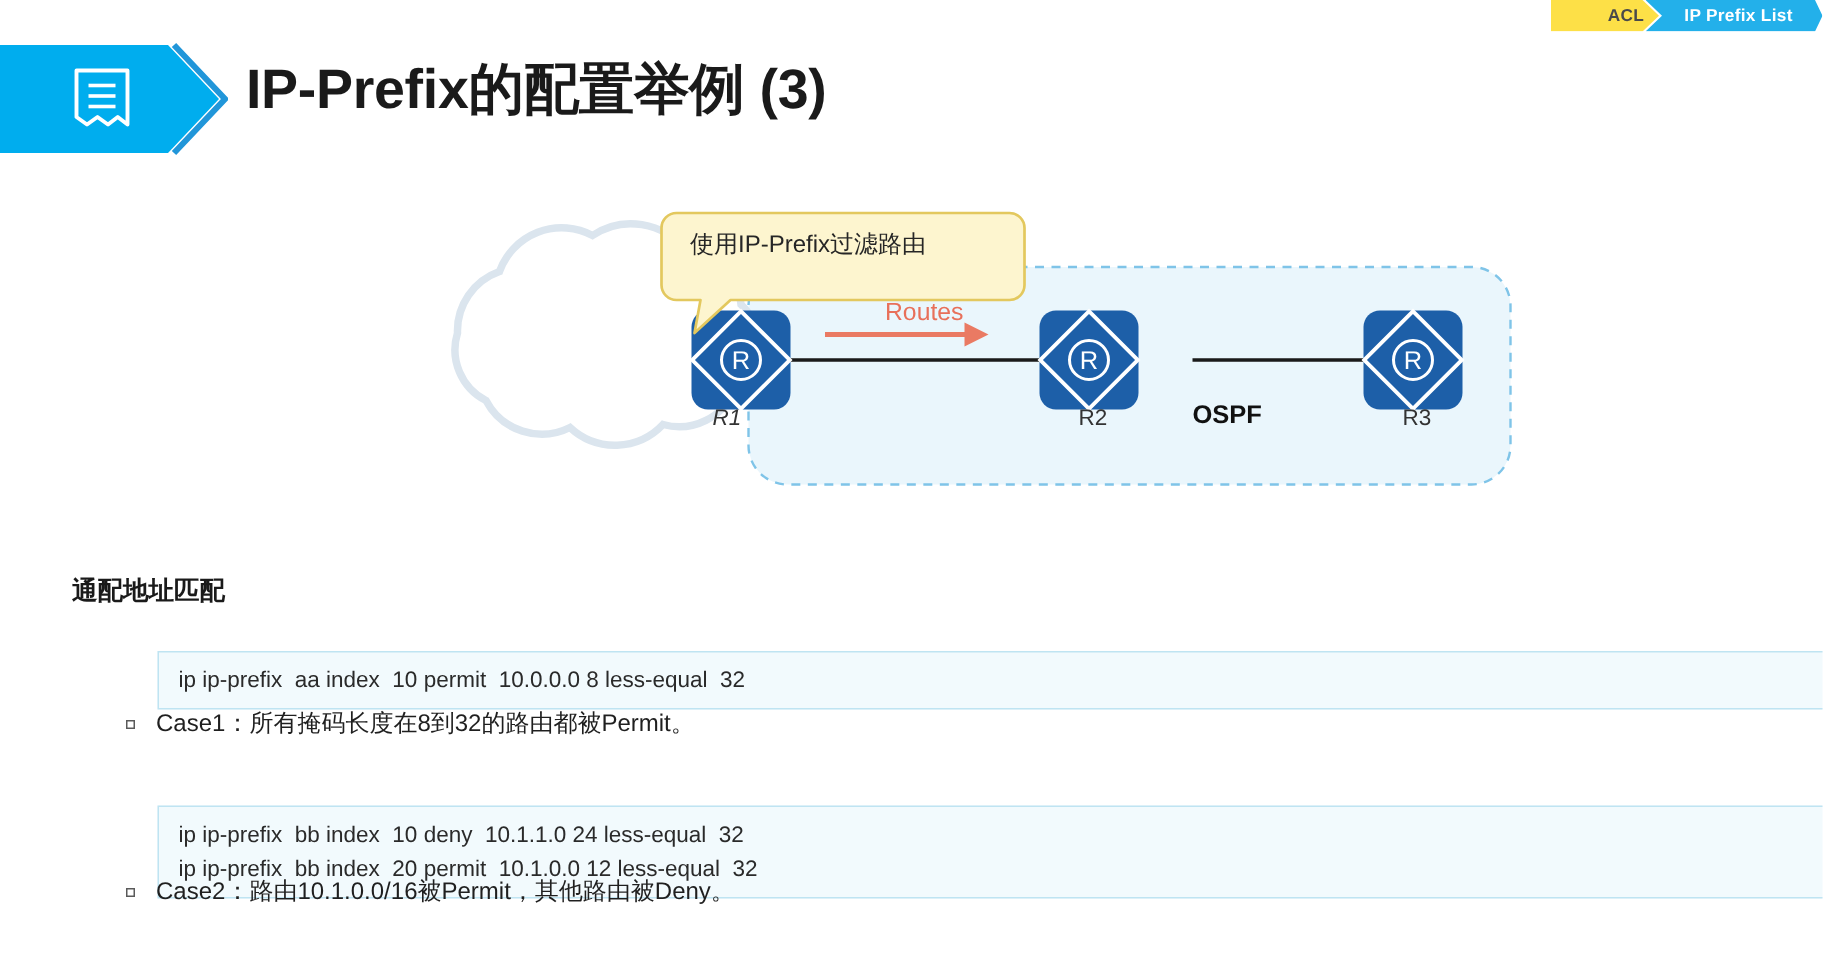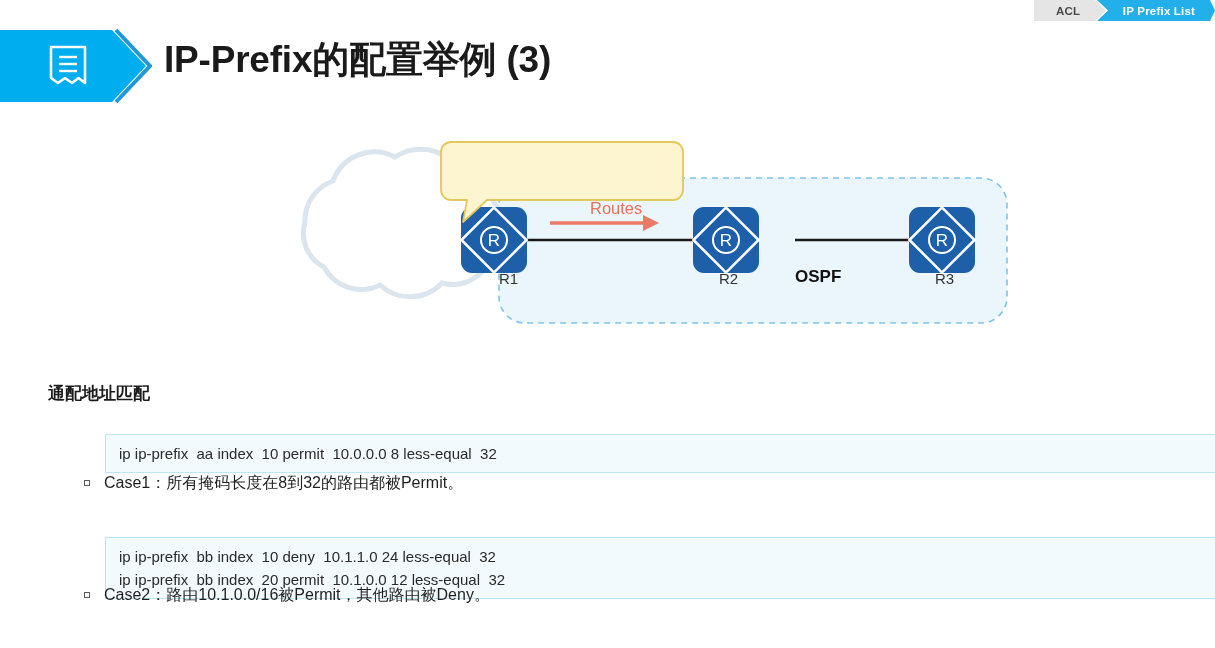--- a/index.html
+++ b/index.html
@@ -31,25 +31,26 @@
     align-items: center;
     justify-content: center;
     font-size: 11.5px;
     font-weight: bold;
     letter-spacing: 0.2px;
     padding: 0 10px 0 16px;
     box-sizing: border-box;
     white-space: nowrap;
   }
   .crumb-inactive {
-    background: #e5e5e5;
+    background: #fde047;
     color: #4a4a4a;
     width: 72px;
     padding-left: 6px;
     clip-path: polygon(0 0, calc(100% - 11px) 0, 100% 50%, calc(100% - 11px) 100%, 0 100%);
+    justify-content: flex-end;
   }
   .crumb-active {
     background: #23b0ea;
     color: #ffffff;
     width: 118px;
     margin-left: -9px;
     clip-path: polygon(0 0, calc(100% - 5px) 0, 100% 50%, calc(100% - 5px) 100%, 0 100%, 11px 50%);
   }
 
   
@@ -116,21 +117,21 @@
     font-size: 16.5px;
     color: #e8705a;
     white-space: nowrap;
   }
   .rtr-label {
     position: absolute;
     font-size: 15px;
     color: #333333;
     white-space: nowrap;
   }
-  .rtr-label.r1 { left: 264px; top: 140px; }
+  .rtr-label.r1 { left: 240px; top: 140px; font-style: italic; }
   .rtr-label.r2 { left: 484px; top: 140px; }
   .rtr-label.r3 { left: 700px; top: 140px; }
   .ospf-label {
     position: absolute;
     left: 560px;
     top: 137px;
     font-size: 17px;
     font-weight: bold;
     color: #111111;
     white-space: nowrap;
@@ -256,20 +257,21 @@
       <rect x="684" y="87" width="46" height="46" transform="rotate(45 707 110)" fill="none" stroke="#ffffff" stroke-width="2.6"></rect>
       <circle cx="707" cy="110" r="13" fill="none" stroke="#ffffff" stroke-width="2"></circle>
       <text x="707" y="116" text-anchor="middle" fill="#ffffff" font-size="17" font-family="Liberation Sans, sans-serif">R</text>
     </g>
 
     <g>
       <path d="M216 12 h222 a10 10 0 0 1 10 10 v38 a10 10 0 0 1 -10 10 h-186 l-24 22 l4 -22 h-16 a10 10 0 0 1 -10 -10 v-38 a10 10 0 0 1 10 -10 Z" fill="#fdf5cf" stroke="#e3c85e" stroke-width="1.8" stroke-linejoin="round"></path>
     </g>
   </svg>
 
+  <div class="callout-text">使用IP-Prefix过滤路由</div>
   <div class="routes-label">Routes</div>
   <div class="rtr-label r1">R1</div>
   <div class="rtr-label r2">R2</div>
   <div class="rtr-label r3">R3</div>
   <div class="ospf-label">OSPF</div>
 </div>
 
 <div class="section-heading">通配地址匹配</div>
 
 <div class="code-box one">

